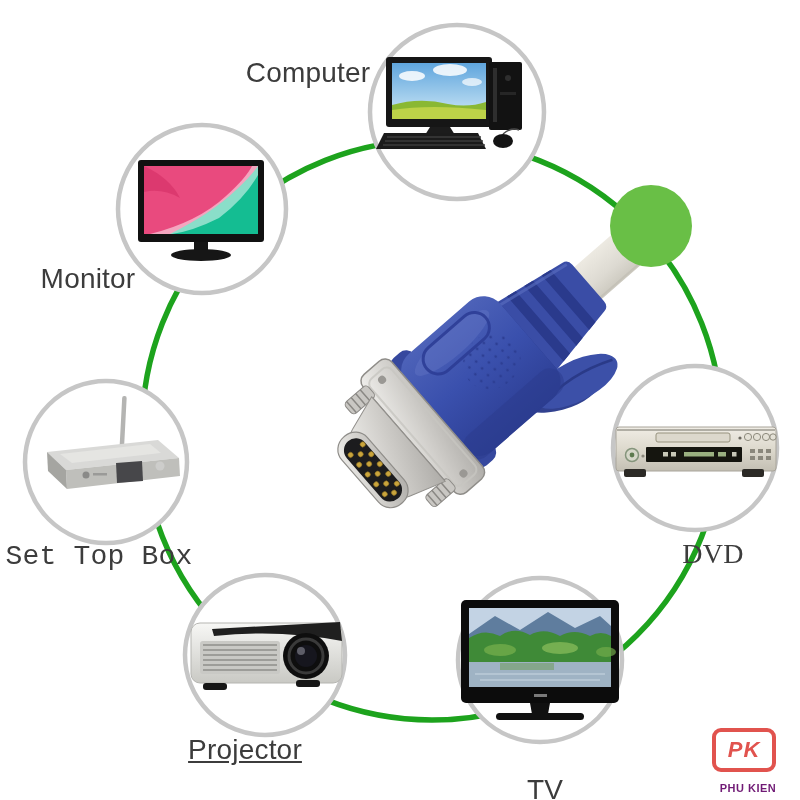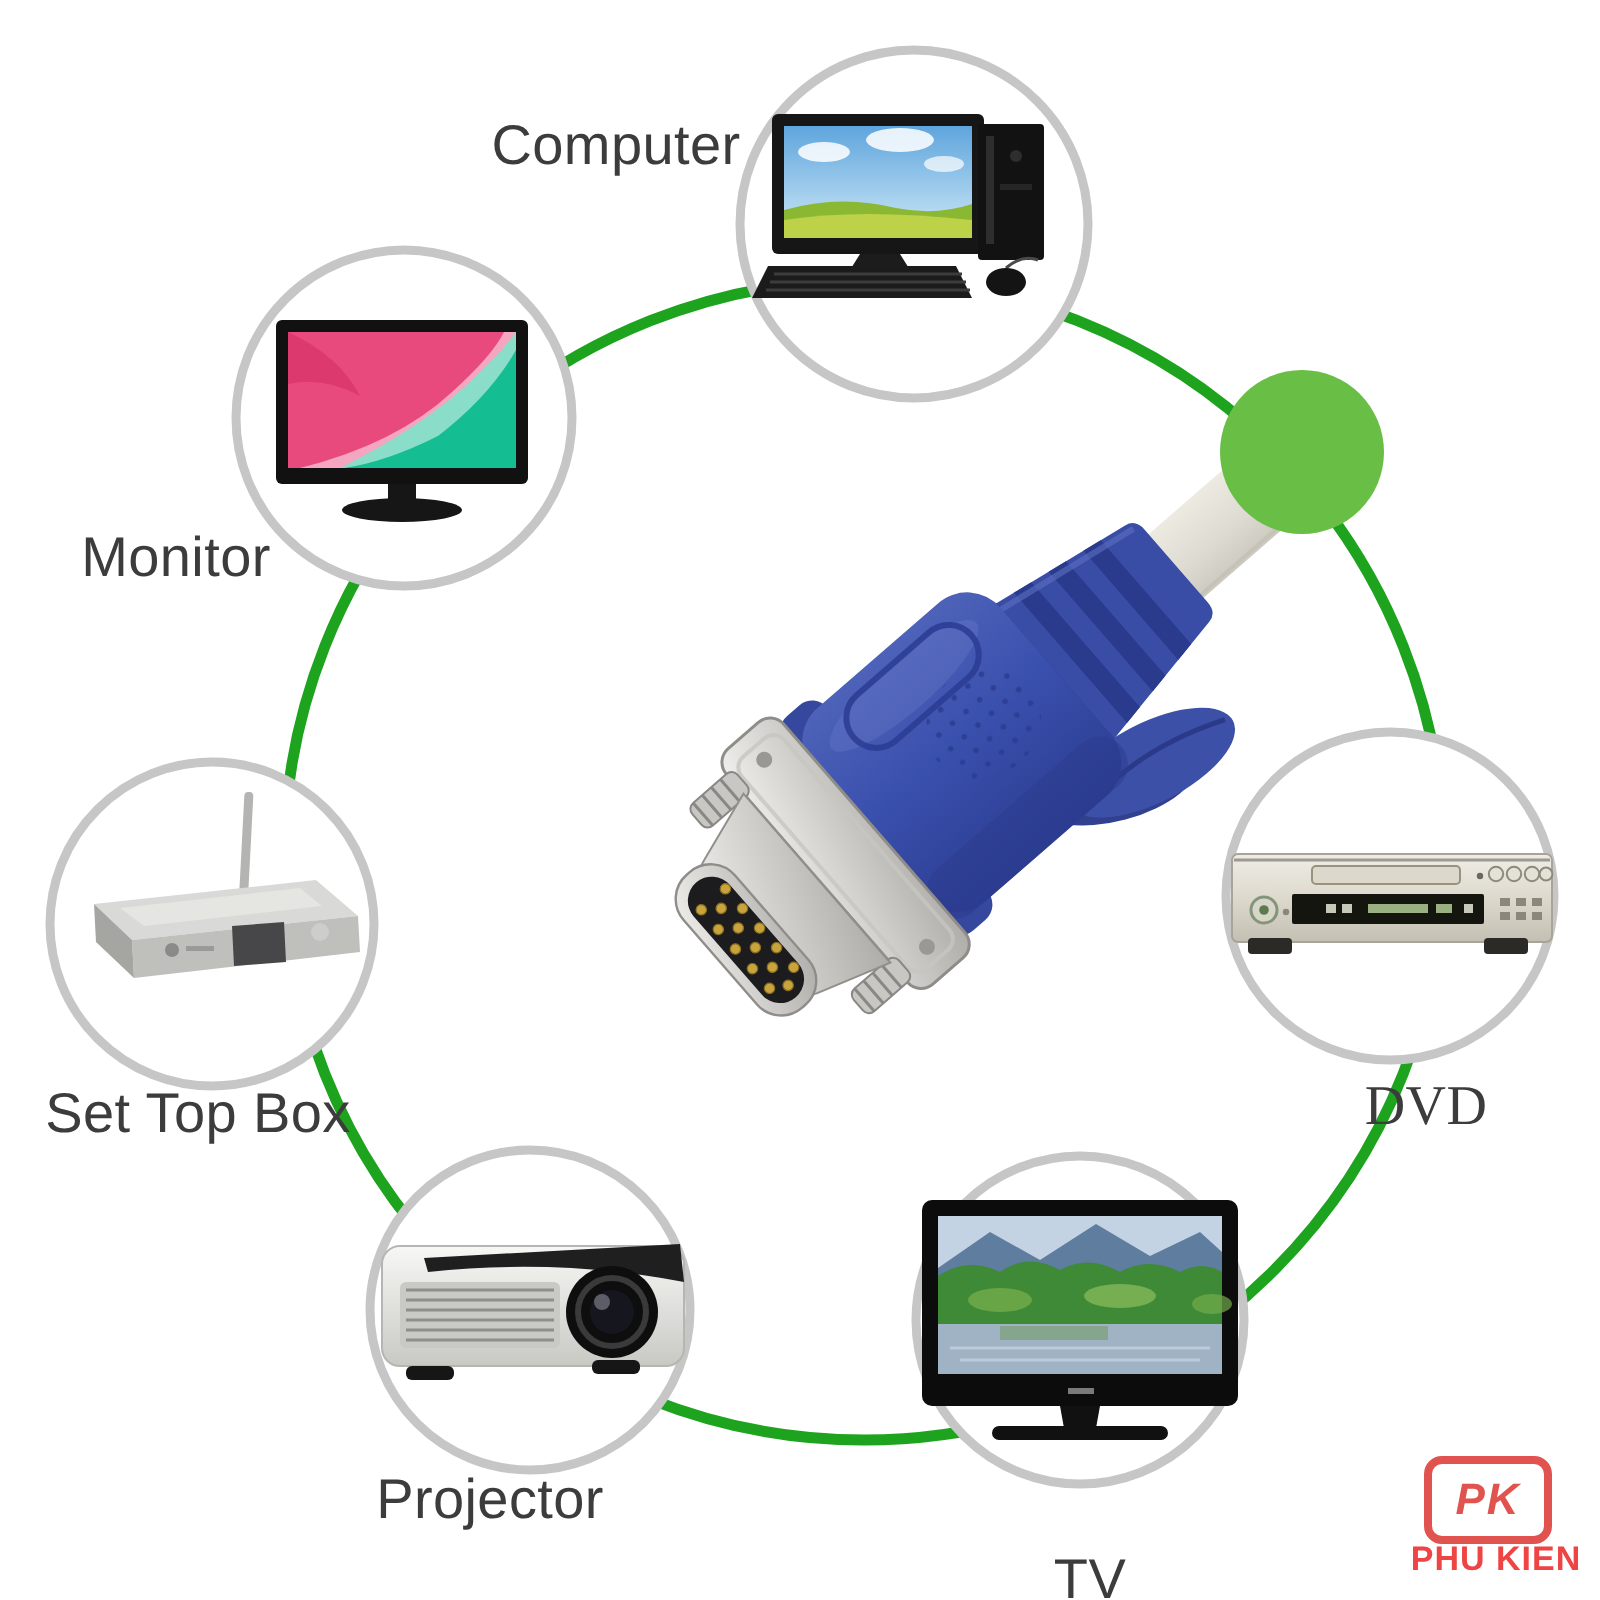--- a/index.html
+++ b/index.html
@@ -15,22 +15,22 @@
   }
   .brand{position:absolute;right:2px;bottom:2px;width:100px;height:72px;}
   .brand-box{
     position:absolute;left:14px;top:2px;width:56px;height:36px;
     border:4px solid #e1534e;border-radius:9px;
     display:flex;align-items:center;justify-content:center;
     color:#e1534e;font-size:22px;font-weight:700;font-style:italic;
     letter-spacing:1px;
   }
   .brand-name{
-    position:absolute;left:50%;top:44px;transform:translateX(-50%);
-    color:#ef4444;font-size:17px;font-weight:700;letter-spacing:.5px;
+    position:absolute;left:50%;top:56px;transform:translateX(-50%);
+    color:#701a75;font-size:11px;font-weight:700;letter-spacing:.5px;
     white-space:nowrap;
   }
 </style>
 </head>
 <body>
 
 <div class="stage">
 
   <svg class="artwork" width="800" height="800" viewBox="0 0 800 800">
     <defs>
@@ -239,22 +239,22 @@
           <circle cx="-154" cy="13" r="2.6"></circle>
           <circle cx="-154" cy="26" r="2.6"></circle>
       </g>
     </g>
 
     <circle cx="651" cy="226" r="41" fill="#69bf46"></circle>
   </svg>
 
   <div class="device-label" style="left:88px;top:263px;">Monitor</div>
   <div class="device-label" style="left:308px;top:57px;">Computer</div>
-  <div class="device-label" style="left:99px;top:541px;">Set Top Box</div>
-  <div class="device-label" style="left:245px;top:734px;">Projector</div>
+  <div class="device-label" style="left:99px;top:541px;font-family:Liberation Mono, monospace;">Set Top Box</div>
+  <div class="device-label" style="left:245px;top:734px;text-decoration:underline;">Projector</div>
   <div class="device-label" style="left:545px;top:750px;margin-top:24px;">TV</div>
   <div class="device-label" style="left:713px;top:538px;font-family:Liberation Serif, serif;">DVD</div>
 
   <div class="brand">
     <div class="brand-box">PK</div>
     <div class="brand-name">PHU KIEN</div>
   </div>
 
 </div>
 

